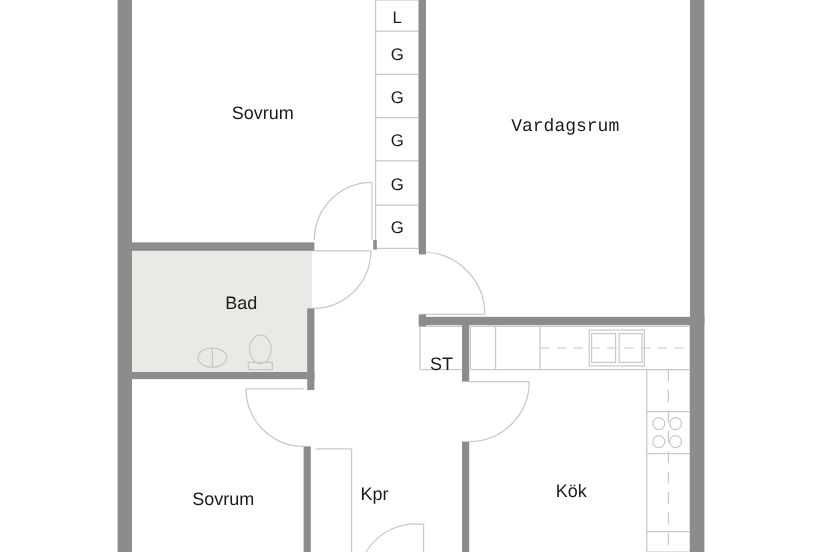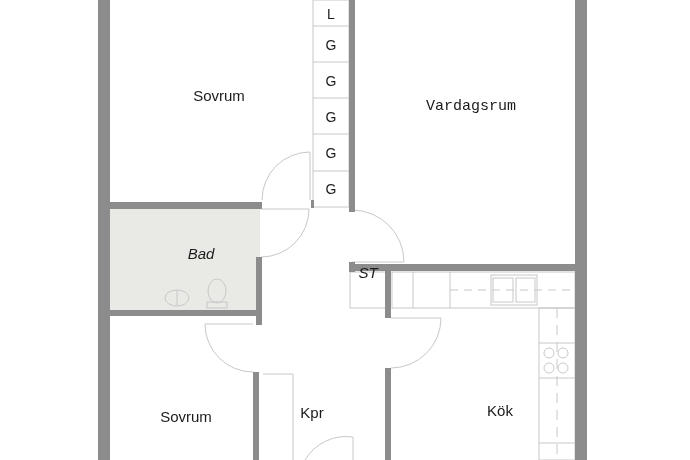--- a/index.html
+++ b/index.html
@@ -97,24 +97,24 @@
     <rect x="385" y="368" width="6" height="92"></rect>
 
     <rect x="253" y="372" width="6" height="88"></rect>
 
     <rect x="311" y="200" width="3" height="8"></rect>
   </g>
 </svg>
 
 <div class="label" style="left:219px; top:95px;">Sovrum</div>
 <div class="label" style="left:471px; top:106px;font-family:Liberation Mono, monospace;">Vardagsrum</div>
-<div class="label" style="left:201px; top:253px;font-style:italic;">Bad</div>
-<div class="label" style="left:368px; top:272px;font-style:italic;">ST</div>
+<div class="label" style="left:201px; top:253px;">Bad</div>
+<div class="label" style="left:368px; top:304px;">ST</div>
 <div class="label" style="left:186px; top:416px;">Sovrum</div>
-<div class="label" style="left:500px; top:410px;">Kök</div>
+<div class="label" style="left:476px; top:410px;">Kök</div>
 <div class="label" style="left:312px; top:412px;">Kpr</div>
 
 <div class="g-label" style="left:331px; top:14px;">L</div>
 <div class="g-label" style="left:331px; top:45px;">G</div>
 <div class="g-label" style="left:331px; top:81px;">G</div>
 <div class="g-label" style="left:331px; top:117px;">G</div>
 <div class="g-label" style="left:331px; top:153px;">G</div>
 <div class="g-label" style="left:331px; top:189px;">G</div>
 
 </body></html>

